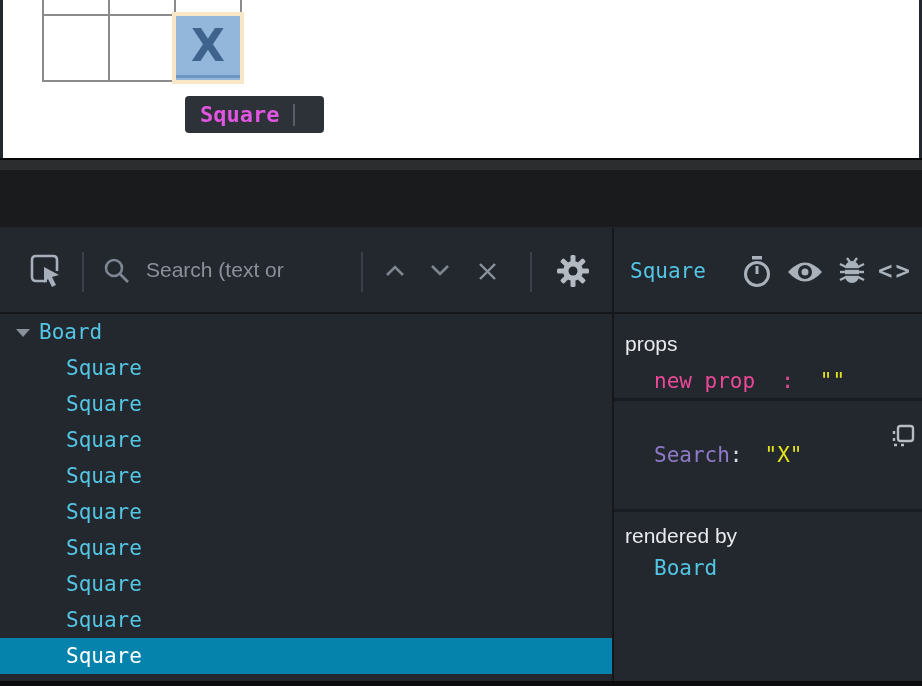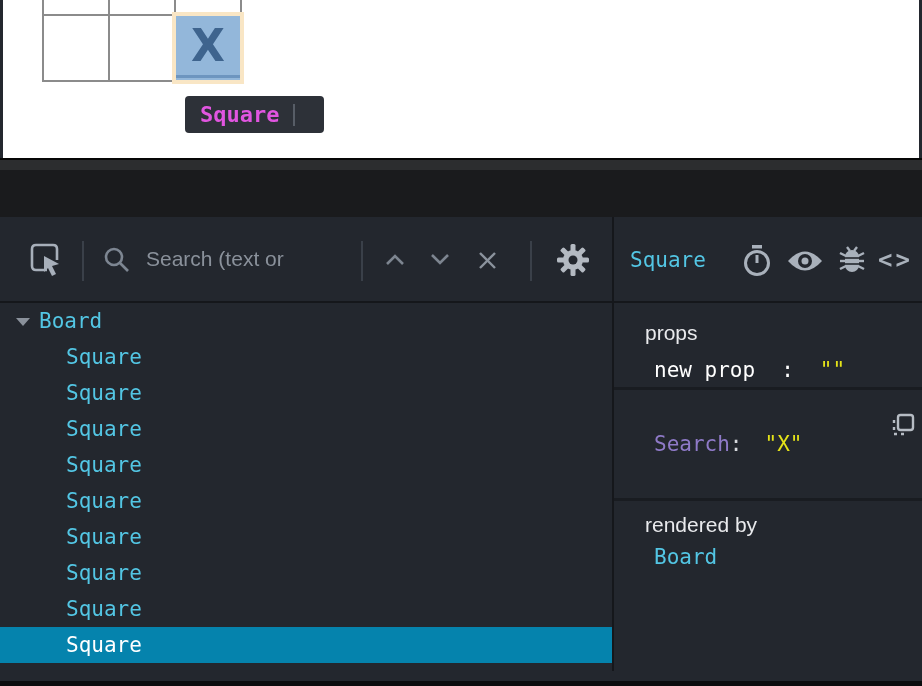--- a/index.html
+++ b/index.html
@@ -23,50 +23,50 @@
   
   .gripstrip{position:absolute;left:0;top:158px;width:922px;height:12px;background:#2c2d2f;border-top:2px solid #060606;box-sizing:border-box;}
   .tabbar{position:absolute;left:0;top:170px;width:922px;height:57px;background:#1a1b1d;}
   .tablabel{position:absolute;top:190px;font-size:21px;line-height:22px;color:#9aa0a6;}
   .tablabel.active{color:#f3f4f6;font-weight:600;}
   .badge{position:absolute;top:188px;width:34px;height:27px;border-radius:14px;background:#3b4043;
          color:#c8cdd2;font-size:15px;line-height:27px;text-align:center;}
   .chev{position:absolute;width:12px;height:12px;border-right:2.5px solid #cfd3d8;border-bottom:2.5px solid #cfd3d8;
         transform:rotate(45deg);}
   
-  .main{position:absolute;left:0;top:217px;width:922px;height:340px;background:#23272e;}
+  .main{position:absolute;left:0;top:228px;width:922px;height:340px;background:#23272e;}
   .vdiv{position:absolute;left:612px;top:0;width:2px;height:454px;background:#15171b;}
   .ltoolbar{position:absolute;left:0;top:0;width:612px;height:86px;border-bottom:2px solid #15171b;box-sizing:border-box;}
   .rtoolbar{position:absolute;left:614px;top:0;width:308px;height:86px;border-bottom:2px solid #15171b;box-sizing:border-box;}
   .tb-vdiv{position:absolute;top:24px;width:2px;height:40px;background:#3a4049;}
   .icon{position:absolute;}
   .ph{position:absolute;left:146px;top:30px;font-size:21px;color:#8a919b;}
   .codebr{position:absolute;left:878px;top:29px;font-family:"DejaVu Sans Mono",monospace;
           font-weight:bold;font-size:24px;color:#a9b1bb;letter-spacing:3px;}
   .selname{position:absolute;left:630px;top:31px;font-family:"DejaVu Sans Mono",monospace;font-size:21px;color:#53c6e4;}
   
   .tree{position:absolute;left:0;top:86px;width:612px;height:368px;overflow:hidden;
         font-family:"DejaVu Sans Mono",monospace;font-size:21px;}
   .trow{height:36px;line-height:36px;color:#53c6e4;padding-left:66px;cursor:default;}
   .trow.root{padding-left:16px;}
   .tri{display:inline-block;width:0;height:0;border-left:7px solid transparent;border-right:7px solid transparent;
        border-top:8px solid #8a919b;margin-right:9px;vertical-align:2px;}
   .trow.selected{background:#0583ad;color:#ffffff;}
   
   .detail{position:absolute;left:614px;top:86px;width:308px;height:368px;font-size:21px;}
   .sec{box-sizing:border-box;position:relative;}
-  .sec-title{color:#e9eaed;font-size:21px;line-height:24px;padding-left:31px;}
+  .sec-title{color:#e9eaed;font-size:21px;line-height:24px;padding-left:11px;}
   .kvrow{font-family:"DejaVu Sans Mono",monospace;line-height:24px;padding-left:40px;white-space:nowrap;}
   .sec-props{height:87px;border-bottom:3px solid #191c21;padding-top:18px;}
   .sec-props .kvrow{margin-top:13px;}
   .sec-hooks{height:111px;border-bottom:3px solid #191c21;padding-top:24px;}
   .sec-hooks .kvrow{margin-top:18px;}
   .sec-rendered{padding-top:12px;}
   .sec-rendered .kvrow{margin-top:8px;}
-  .dim{color:#ffffff;} .yellow{color:#e5e319;} .purple{color:#8f7ac8;} .lite{color:#d6d9dd;} .cyan{color:#53c6e4;}
+  .dim{color:#ec4899;} .yellow{color:#e5e319;} .purple{color:#8f7ac8;} .lite{color:#d6d9dd;} .cyan{color:#53c6e4;}
   .gapL{margin-left:26px;} .gapM{margin-left:22px;}
   .hookicon{position:absolute;right:6px;top:22px;}
   .bottomstrip{position:absolute;left:0;top:681px;width:922px;height:5px;background:#0b0c0e;}
 </style>
 </head>
 <body>
 
 <div class="stage">
 
   <div class="page">

